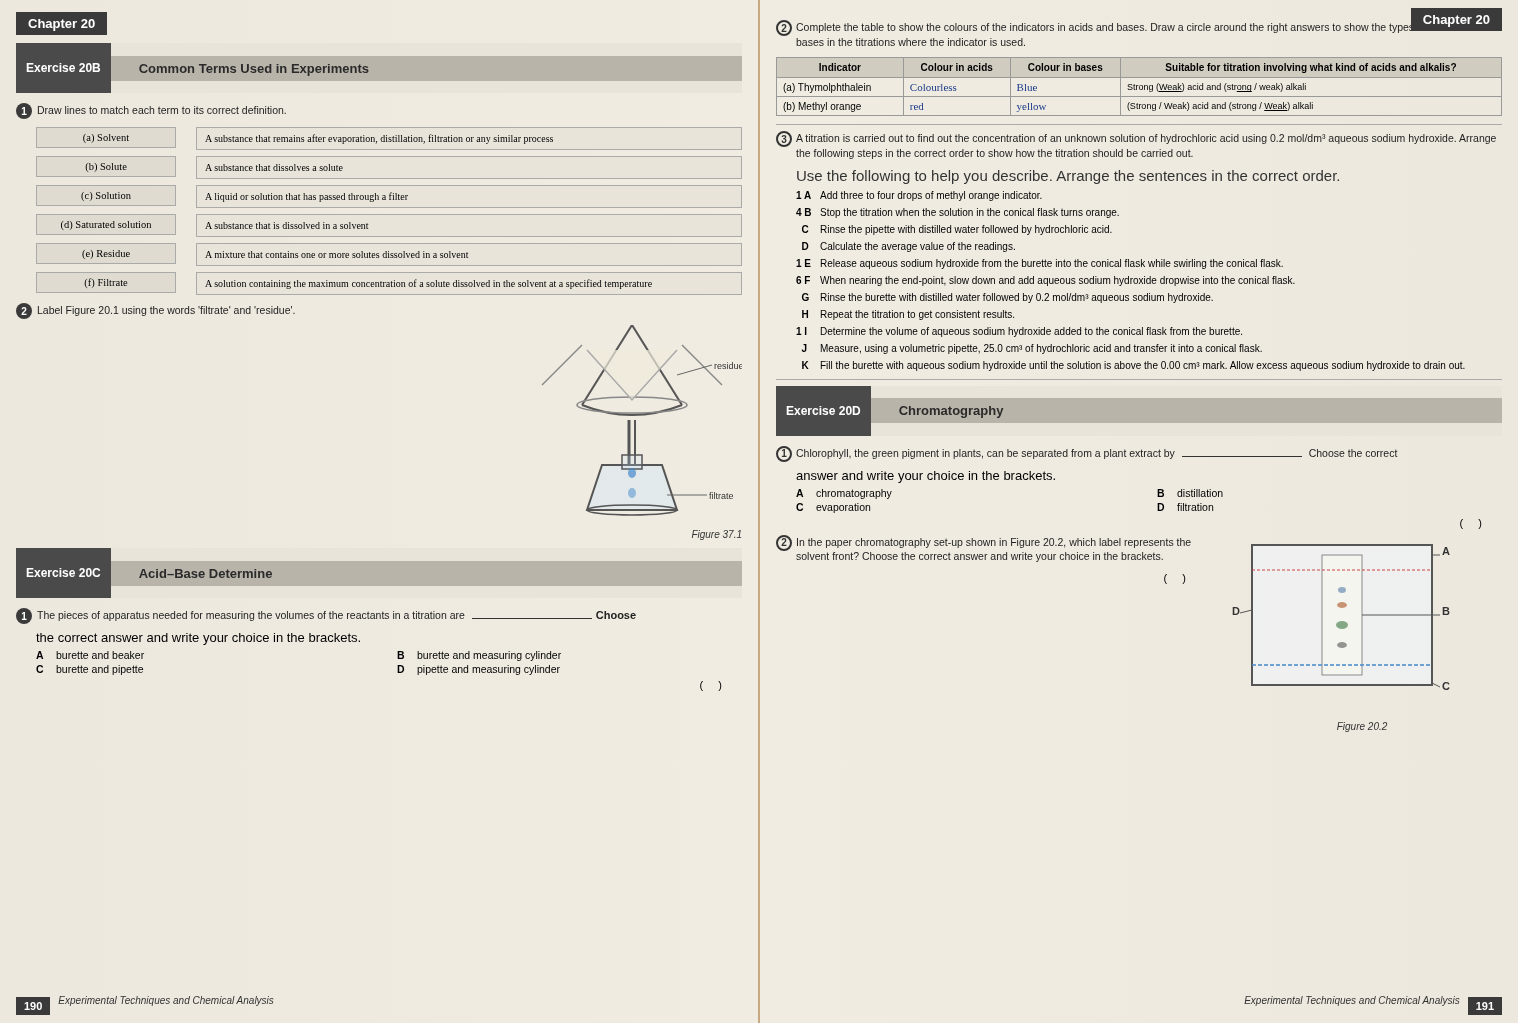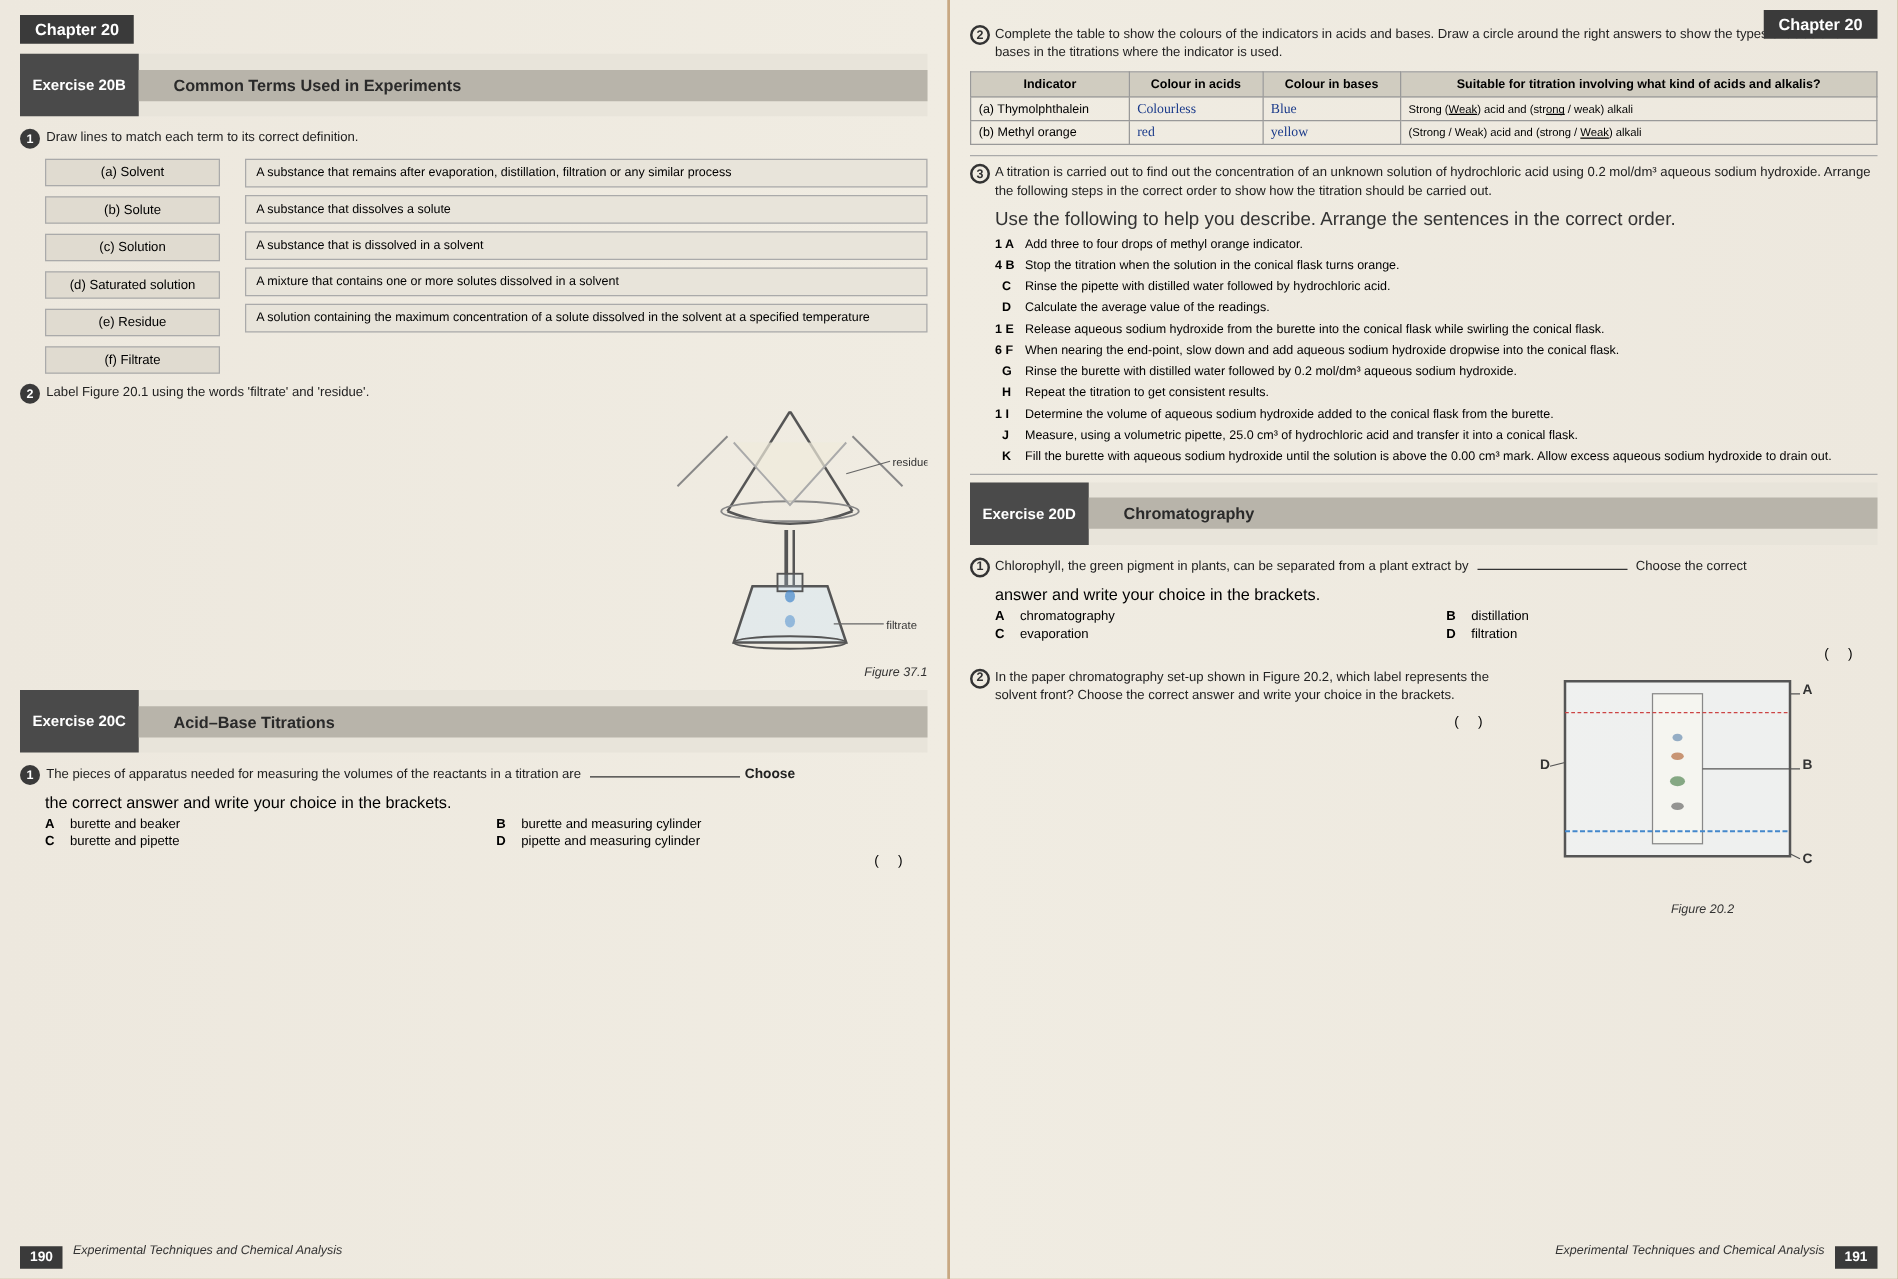--- a/index.html
+++ b/index.html
@@ -107,20 +107,21 @@
       font-size: 10.5px;
       color: #222;
       line-height: 1.4;
     }
 
     
     .match-container {
       display: flex;
       gap: 20px;
       margin: 8px 0 8px 20px;
+      font-family: Liberation Serif, serif;
     }
 
     .match-left {
       display: flex;
       flex-direction: column;
       gap: 8px;
     }
 
     .match-term {
       background: #e0dbd0;
@@ -335,20 +336,21 @@
       <div class="match-term">(a) Solvent</div>
       <div class="match-term">(b) Solute</div>
       <div class="match-term">(c) Solution</div>
       <div class="match-term">(d) Saturated solution</div>
       <div class="match-term">(e) Residue</div>
       <div class="match-term">(f) Filtrate</div>
     </div>
     <div class="match-right">
       <div class="match-def">A substance that remains after evaporation, distillation, filtration or any similar process</div>
       <div class="match-def">A substance that dissolves a solute</div>
+      <div class="match-def">A liquid or solution that has passed through a filter</div>
       <div class="match-def">A substance that is dissolved in a solvent</div>
       <div class="match-def">A mixture that contains one or more solutes dissolved in a solvent</div>
       <div class="match-def">A solution containing the maximum concentration of a solute dissolved in the solvent at a specified temperature</div>
     </div>
   </div>
 
   
   <div class="question-row" style="margin-top:6px;">
     <span class="question-num">2</span>
     <span class="question-text">Label Figure 20.1 using the words 'filtrate' and 'residue'.</span>
@@ -389,21 +391,21 @@
         <line x1="145" y1="170" x2="185" y2="170" stroke="#666" stroke-width="1"></line>
         <text x="187" y="174" font-size="9" fill="#333">filtrate</text>
       </svg>
     </div>
     <div class="figure-caption">Figure 37.1</div>
   </div>
 
   
   <div class="exercise-bar" style="margin-top:8px;">
     <div class="exercise-label">Exercise 20C</div>
-    <div class="exercise-title">Acid–Base Titrations</div>
+    <div class="exercise-title">Acid–Base Determine</div>
   </div>
 
   
   <div class="question-row">
     <span class="question-num">1</span>
     <span class="question-text">
       <span>The pieces of apparatus needed for measuring the volumes of the reactants in a titration are</span>
       <span class="choose-blank"></span>
       <span class="choose-label">Choose</span>
     </span>

